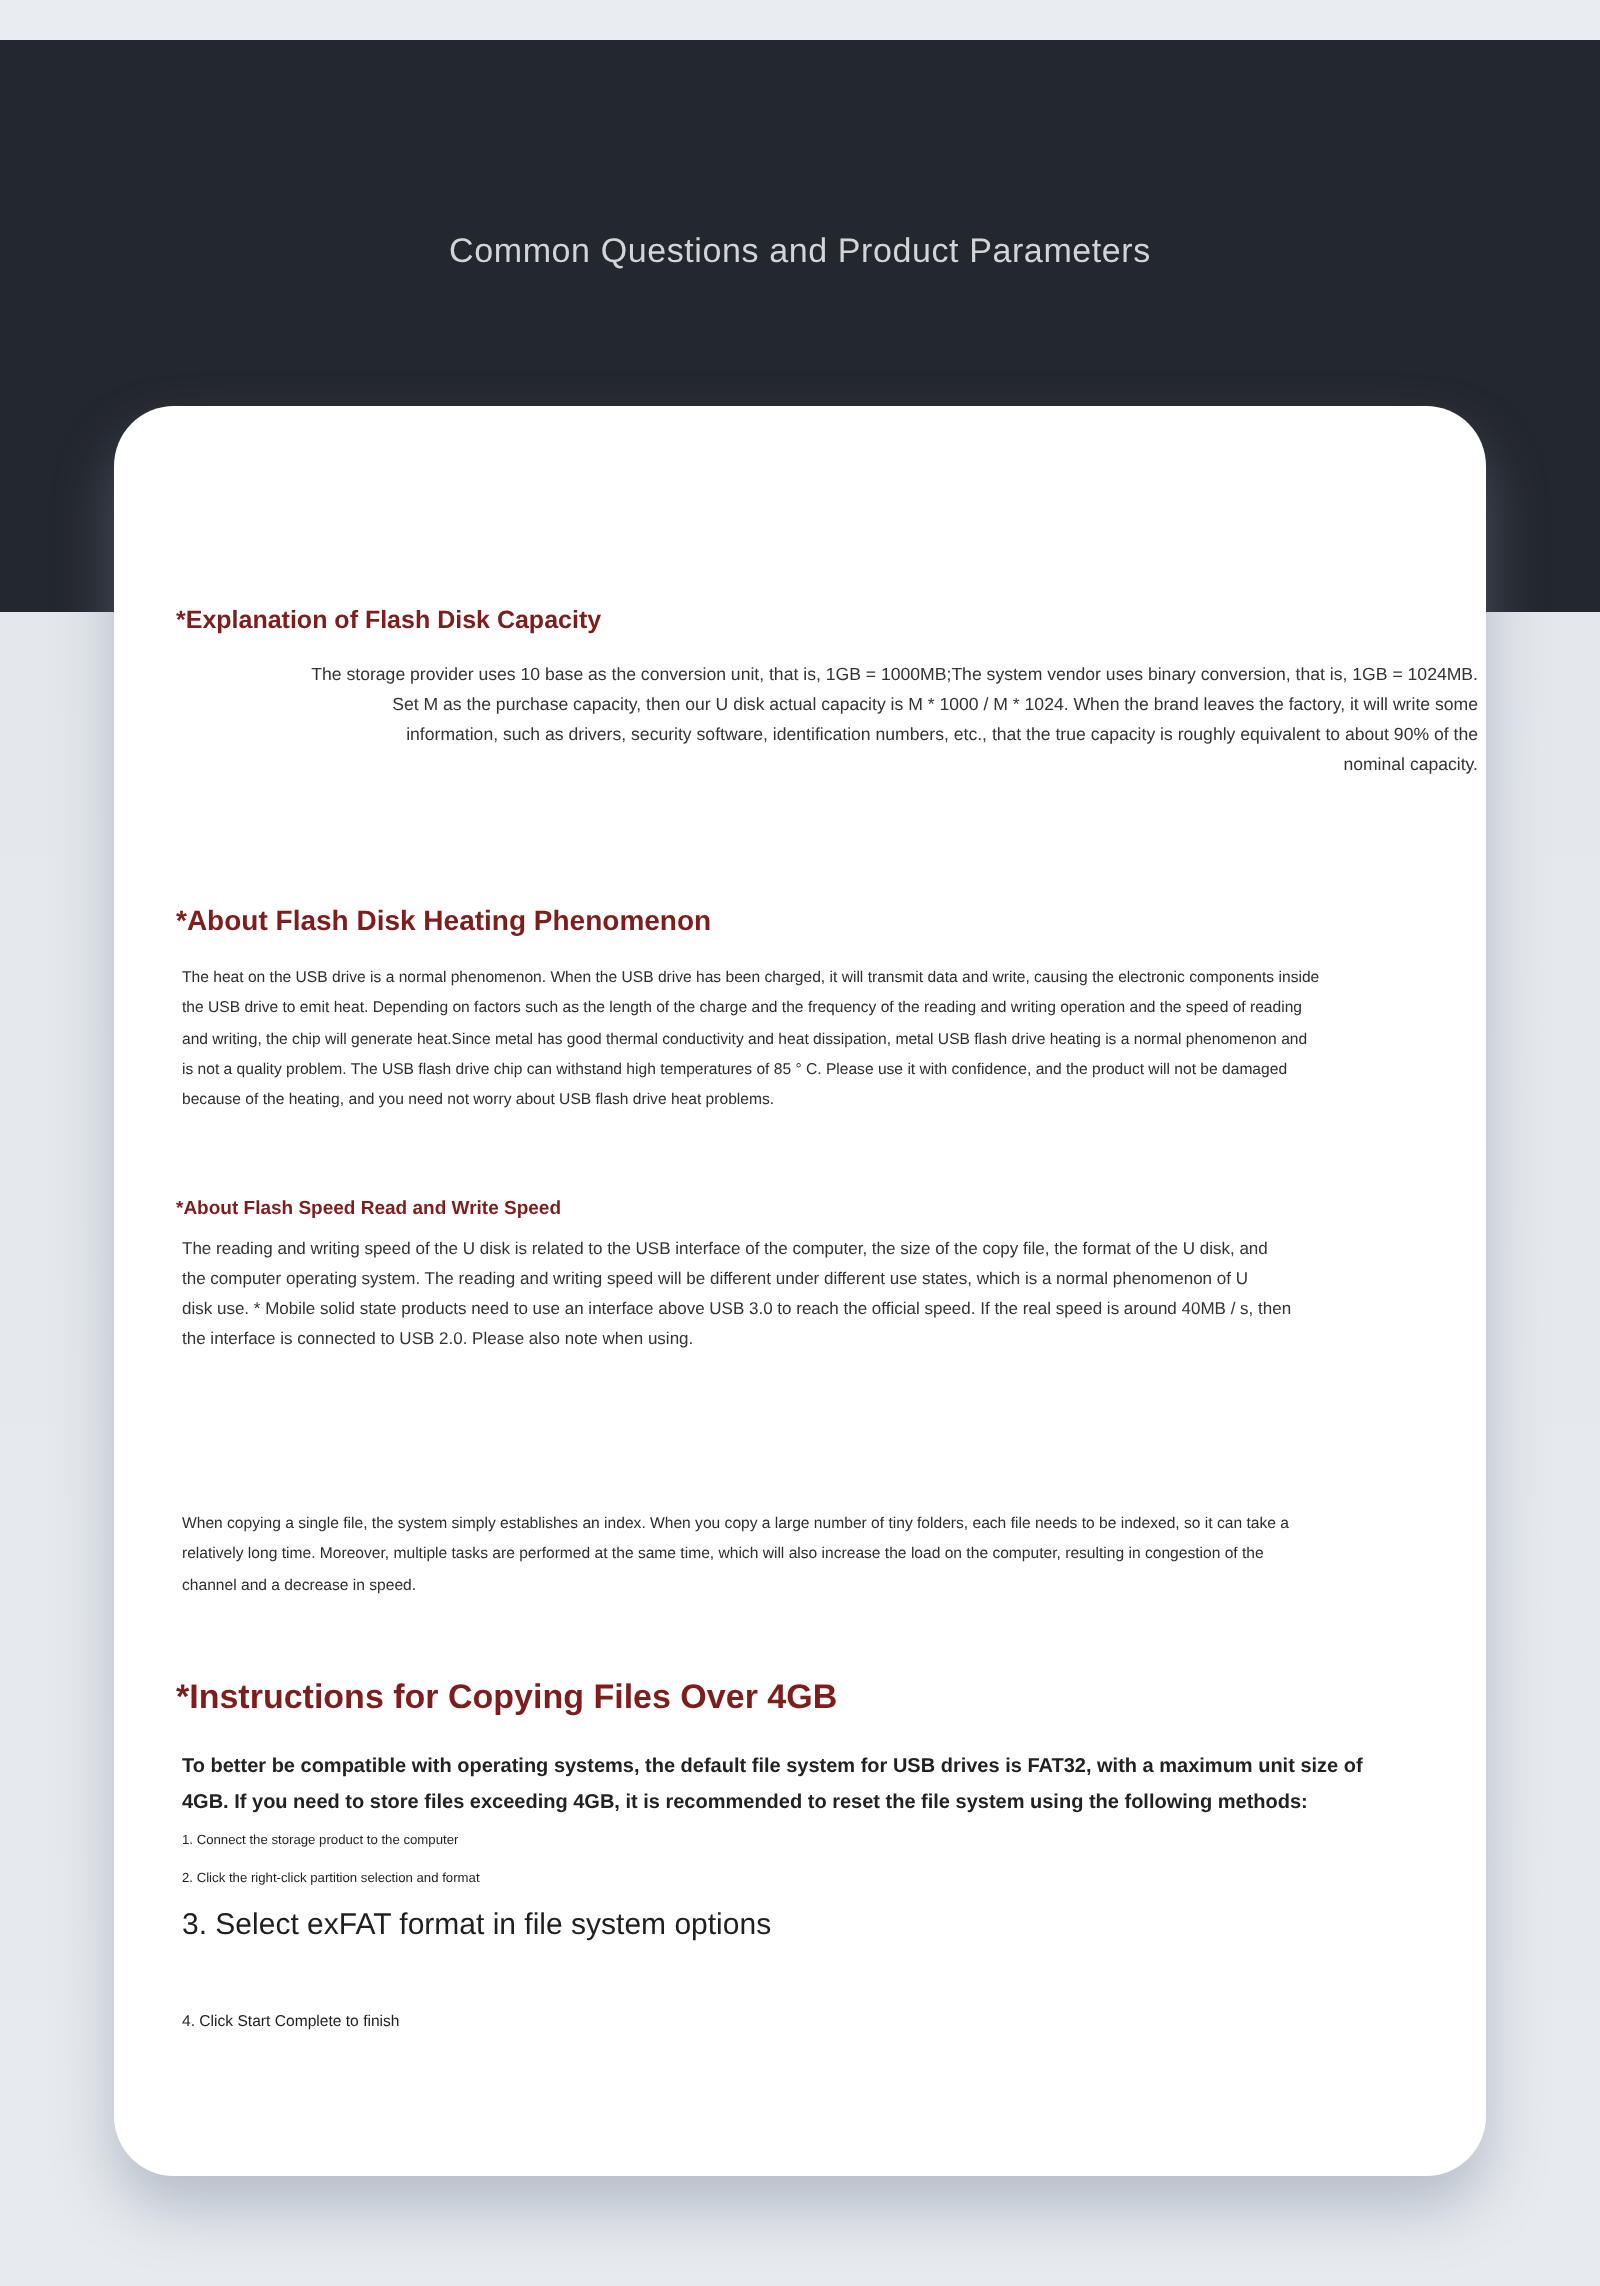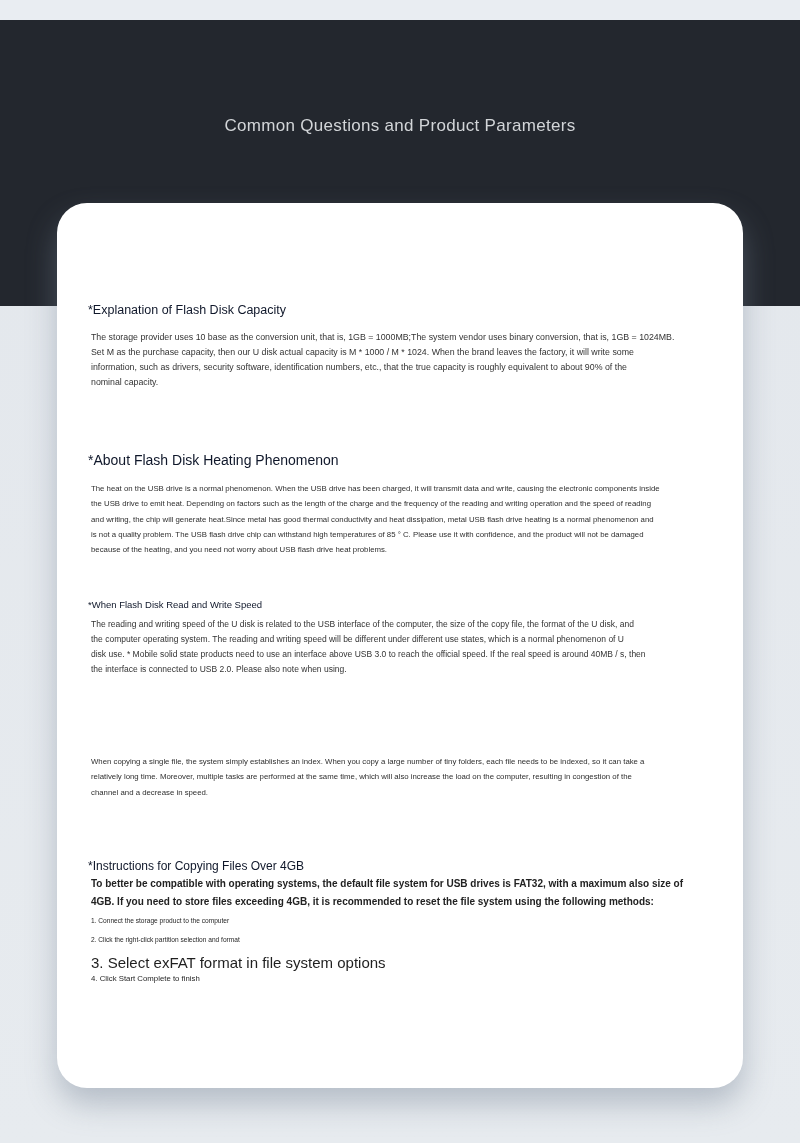--- a/index.html
+++ b/index.html
@@ -20,43 +20,43 @@
     position:absolute;left:0;top:96px;width:800px;text-align:center;
     color:#d2d5d8;font-size:17px;font-weight:400;letter-spacing:.3px;
   }
   .content-card{
     position:absolute;left:57px;top:203px;width:686px;height:885px;
     background:#ffffff;border-radius:30px;
     box-shadow:0 16px 30px rgba(120,132,150,.45);
     overflow:hidden;
   }
   .sec-heading{
-    position:absolute;left:31px;color:#0f172a;font-weight:400;white-space:nowrap;
+    position:absolute;left:31px;color:#7f1d1d;font-weight:700;white-space:nowrap;
   }
   .sec-body{
     position:absolute;left:34px;width:648px;color:#333333;
     white-space:pre-line;
   }
   .h1{top:100px;font-size:12.5px;}
-  .b1{top:127px;font-size:8.8px;line-height:15px;}
+  .b1{top:127px;font-size:8.8px;line-height:15px;text-align:right;}
   .h2{top:249px;font-size:14px;}
   .b2{top:278px;font-size:7.8px;line-height:15.3px;color:#2e2e2e;}
   .h3{top:396px;font-size:9.5px;}
   .b3{top:414px;font-size:8.5px;line-height:15px;}
   .h4{top:525px;font-size:11px;}
   .b4{top:551px;font-size:7.8px;line-height:15.3px;color:#2e2e2e;}
-  .h5{top:656px;font-size:12px;}
+  .h5{top:636px;font-size:17px;}
   .b5{top:672px;font-size:10px;line-height:18px;font-weight:700;color:#222222;}
   .step{
     position:absolute;left:34px;color:#1f1f1f;white-space:nowrap;
   }
   .step-1{top:714px;font-size:6.6px;}
   .step-2{top:733px;font-size:6.6px;}
   .step-3{top:751px;font-size:15px;}
-  .step-4{top:771px;font-size:7.8px;}
+  .step-4{top:803px;font-size:7.8px;}
 </style>
 </head>
 <body>
 
 <div class="top-strip"></div>
 
 <div class="header-band">
   <div class="page-title">Common Questions and Product Parameters</div>
 </div>
 
@@ -68,32 +68,32 @@
 information, such as drivers, security software, identification numbers, etc., that the true capacity is roughly equivalent to about 90% of the
 nominal capacity.</div>
 
   <div class="sec-heading h2">*About Flash Disk Heating Phenomenon</div>
   <div class="sec-body b2">The heat on the USB drive is a normal phenomenon. When the USB drive has been charged, it will transmit data and write, causing the electronic components inside
 the USB drive to emit heat. Depending on factors such as the length of the charge and the frequency of the reading and writing operation and the speed of reading
 and writing, the chip will generate heat.Since metal has good thermal conductivity and heat dissipation, metal USB flash drive heating is a normal phenomenon and
 is not a quality problem. The USB flash drive chip can withstand high temperatures of 85 ° C. Please use it with confidence, and the product will not be damaged
 because of the heating, and you need not worry about USB flash drive heat problems.</div>
 
-  <div class="sec-heading h3">*When Flash Disk Read and Write Speed</div>
+  <div class="sec-heading h3">*About Flash Speed Read and Write Speed</div>
   <div class="sec-body b3">The reading and writing speed of the U disk is related to the USB interface of the computer, the size of the copy file, the format of the U disk, and
 the computer operating system. The reading and writing speed will be different under different use states, which is a normal phenomenon of U
 disk use. * Mobile solid state products need to use an interface above USB 3.0 to reach the official speed. If the real speed is around 40MB / s, then
 the interface is connected to USB 2.0. Please also note when using.</div>
 
   <div class="sec-body b4">When copying a single file, the system simply establishes an index. When you copy a large number of tiny folders, each file needs to be indexed, so it can take a
 relatively long time. Moreover, multiple tasks are performed at the same time, which will also increase the load on the computer, resulting in congestion of the
 channel and a decrease in speed.</div>
 
   <div class="sec-heading h5">*Instructions for Copying Files Over 4GB</div>
-  <div class="sec-body b5">To better be compatible with operating systems, the default file system for USB drives is FAT32, with a maximum also size of
+  <div class="sec-body b5">To better be compatible with operating systems, the default file system for USB drives is FAT32, with a maximum unit size of
 4GB. If you need to store files exceeding 4GB, it is recommended to reset the file system using the following methods:</div>
 
   <div class="step step-1">1. Connect the storage product to the computer</div>
   <div class="step step-2">2. Click the right-click partition selection and format</div>
   <div class="step step-3">3. Select exFAT format in file system options</div>
   <div class="step step-4">4. Click Start Complete to finish</div>
 
 </div>
 
 </body></html>

